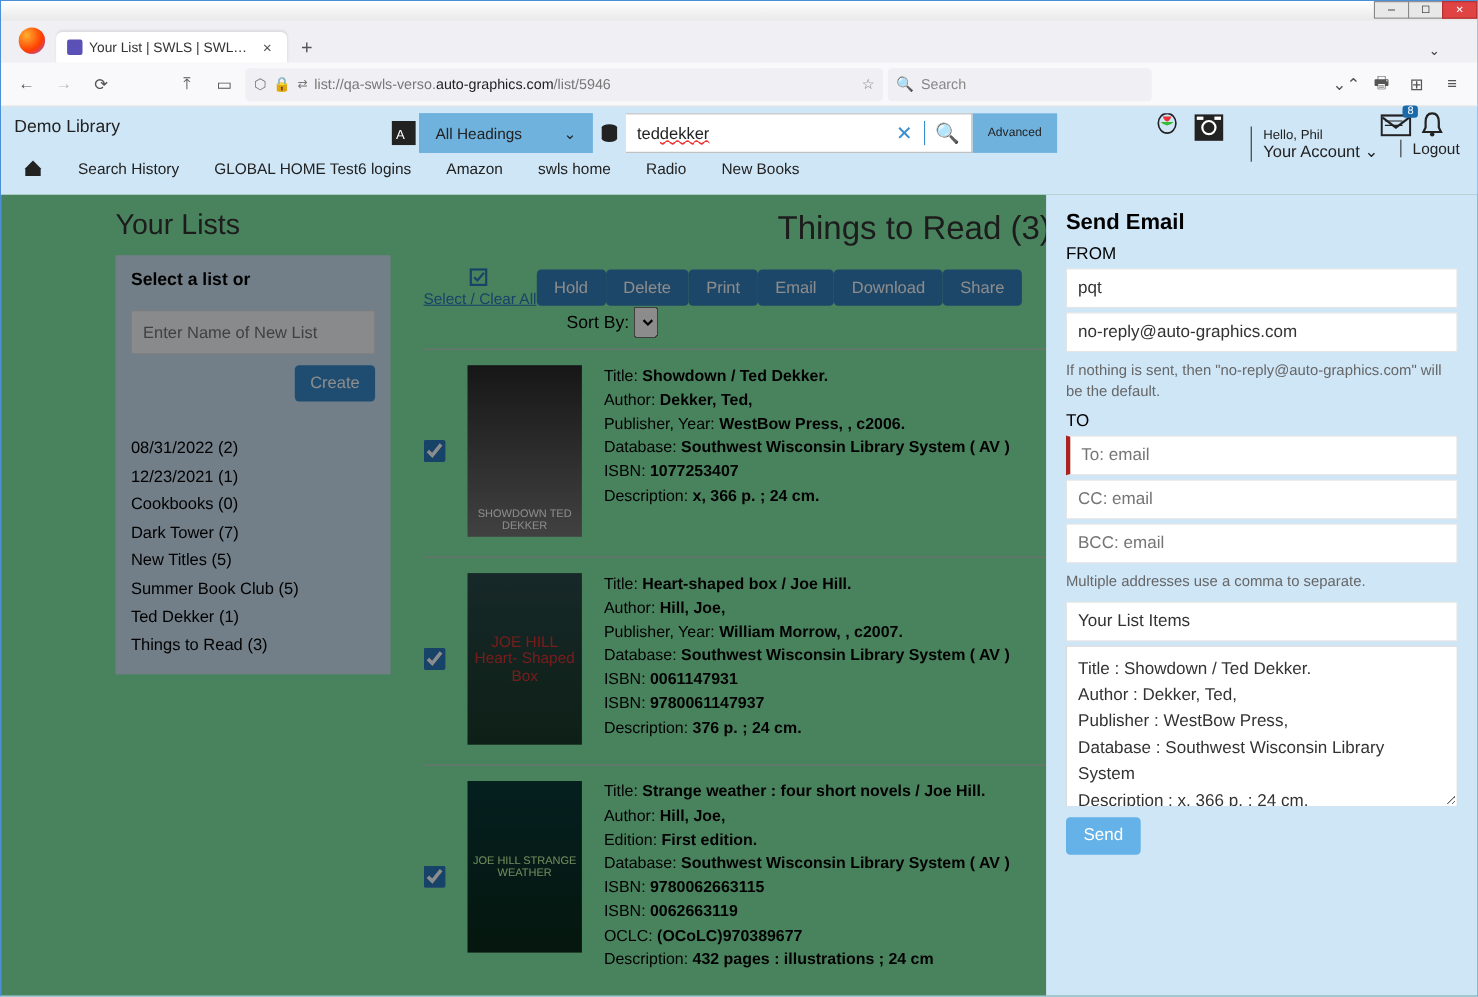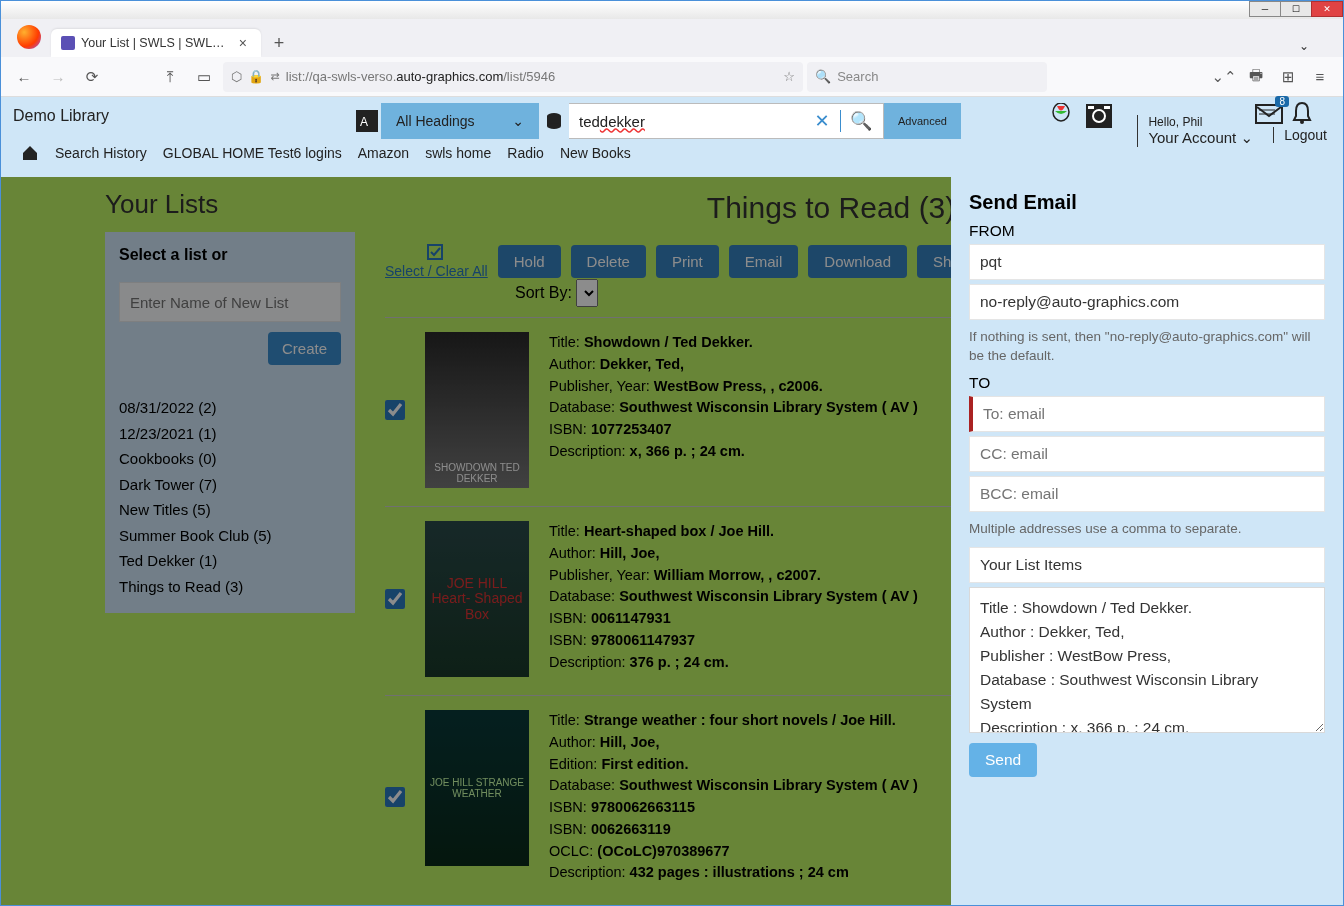--- a/index.html
+++ b/index.html
@@ -47,40 +47,40 @@
 .appsearch .clearx { margin-left:auto; color:#3a8dce; font-size:18px; }
 .appsearch .magglass { color:#3a8dce; font-size:18px; margin-left:10px; padding-left:10px; border-left:1px solid #3a8dce;}
 .advbtn { background:#6fb2dd; color:#222; height:36px; padding:0 14px; display:flex; align-items:center; font-size:11px;}
 .hdr-icons { position:absolute; right:230px; top:6px; display:flex; gap:14px; align-items:center;}
 .acct { position:absolute; right:90px; top:18px; font-size:12px; color:#222; }
 .acct .ya { font-size:15px; }
 .logout { position:absolute; right:16px; top:30px; font-size:14px; color:#222; border-left:1px solid #333; padding-left:10px;}
 .msgbadge { position:absolute; right:30px; top:4px; display:flex; gap:8px; align-items:center;}
 .msgbadge .env { position:relative; }
 .msgbadge .count { position:absolute; top:-6px; right:-6px; background:#1a69a8; color:#fff; font-size:10px; padding:0 4px; border-radius:3px;}
-.navrow { position:absolute; left:20px; top:48px; display:flex; gap:16px; font-size:14px; align-items:center;}
+.navrow { position:absolute; left:20px; top:48px; display:flex; gap:32px; font-size:14px; align-items:center;}
 .navrow a { color:#222; text-decoration:none; }
 
 
-.main { position:absolute; top:176px; left:0; right:0; bottom:0; background:#bef264; display:flex;justify-content:center; }
+.main { position:absolute; top:176px; left:0; right:0; bottom:0; background:#86efac; display:flex;justify-content:center; }
 .overlay { position:absolute; inset:0; background:rgba(0,0,0,0.45); z-index:3; }
 
 
 .leftcol { width:370px; padding:12px 0 0 104px; }
 .yl-title { font-size:26px; color:#333; margin-bottom:12px; }
 .yl-box { background:#cfe6f7; padding:14px; width:250px; }
 .yl-sel { font-size:16px; font-weight:600; margin-bottom:18px; }
 .yl-input { width:100%; height:40px; background:#f9fbfd; border:1px solid rgba(0,0,0,0.08); padding:0 10px; font-size:15px; color:#888;}
 .yl-create { background:#3a8dce; color:#fff; border:none; padding:8px 14px; font-size:15px; border-radius:4px; float:right; margin-top:10px;}
 .yl-lists { clear:both; padding-top:30px; font-size:15px; line-height:1.7; }
 
 
 .centercol { flex:1; padding:14px 10px 0 14px; }
 .list-title { text-align:center; font-size:30px; color:#333; display:flex; align-items:center; justify-content:center; gap:10px;}
-.actionrow { display:flex; align-items:center; gap:10px; margin-top:18px;}
+.actionrow { display:flex; align-items:center; margin-top:18px;}
 .selectall { color:#2a7abf; font-size:14px; text-align:center;}
 .selectall a { color:#2a7abf; text-decoration:underline;}
 .abtn { background:#3581bf; color:#fff; border:none; padding:8px 16px; border-radius:4px; font-size:15px;}
 .sortby { margin-left: 130px; }
 .sortby select { height:28px; font-size:14px; }
 .items { margin-top:10px; }
 .item { display:flex; gap:20px; padding:14px 0 18px 0; border-top:1px solid #ccc;}
 .item:first-child { border-top:1px solid #ccc; }
 .chk { display:flex; align-items:center; }
 .chk input { width:20px; height:20px; accent-color:#2a7abf; }

